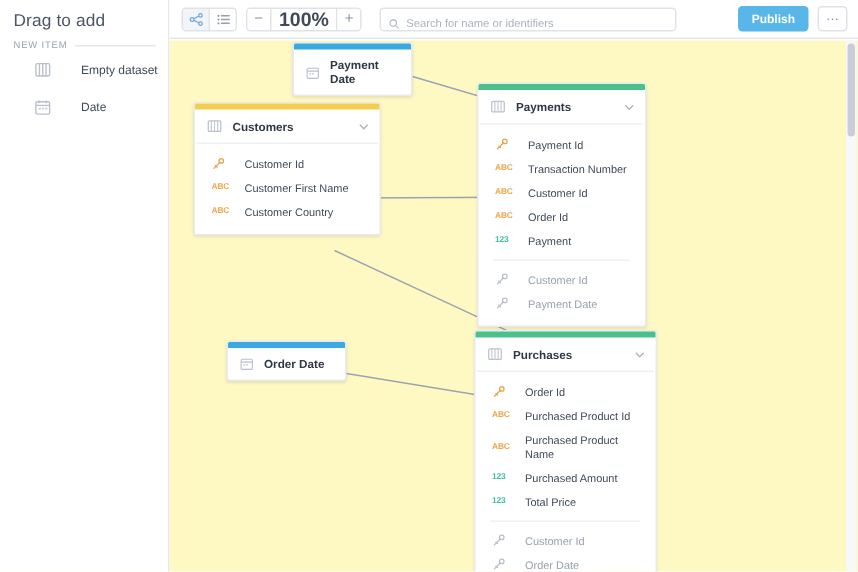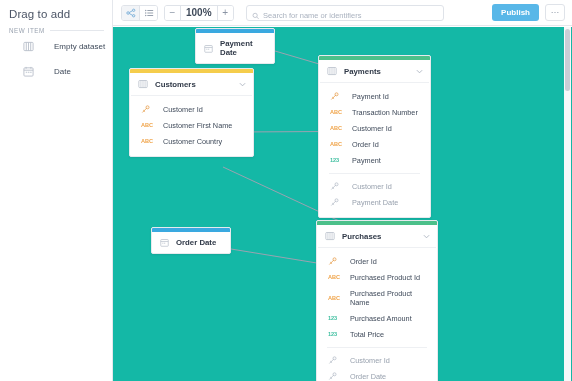--- a/index.html
+++ b/index.html
@@ -69,21 +69,21 @@
     display: flex; align-items: center;
     border: 1px solid #dfe3e9; border-radius: 3px; height: 16px;
     overflow: hidden;
   }
   .zoom-btn {
     width: 15px; height: 15px; display: flex; align-items: center;
     justify-content: center; font-size: 10px; color: #8a94a4;
     background: #fff; cursor: pointer; line-height: 1;
   }
   .zoom-val {
-    font-size: 10px; color: #3f4a5a; font-weight: bold;
+    font-size: 13px; color: #3f4a5a; font-weight: bold;
     padding: 0 5px; border-left: 1px solid #dfe3e9;
     border-right: 1px solid #dfe3e9; height: 15px;
     display: flex; align-items: center;
   }
 
   .search {
     flex: 0 0 198px; height: 16px;
     border: 1px solid #dfe3e9; border-radius: 3px;
     display: flex; align-items: flex-end; gap: 4px;
     padding: 0 5px; margin-left: 6px; background: #fff;
@@ -103,21 +103,21 @@
   }
   .more {
     width: 20px; height: 17px; border: 1px solid #dfe3e9; border-radius: 3px;
     background: #fff; color: #8a94a4; font-size: 9px; cursor: pointer;
     display: flex; align-items: center; justify-content: center;
     line-height: 1; padding-bottom: 4px;
   }
 
   
   .canvas { position: absolute; top: 27px; left: 0; width: 459px; height: 354px;
-            background: #14b8a6; overflow: hidden; }
+            background: #fef9c3; overflow: hidden; }
   .edges { position: absolute; inset: 0; width: 459px; height: 354px; }
 
   
   .node {
     position: absolute;
     background: #fff;
     border: 1px solid #e7eaee;
     border-radius: 2px;
     box-shadow: 0 1px 2px rgba(20,30,50,.10);
   }

